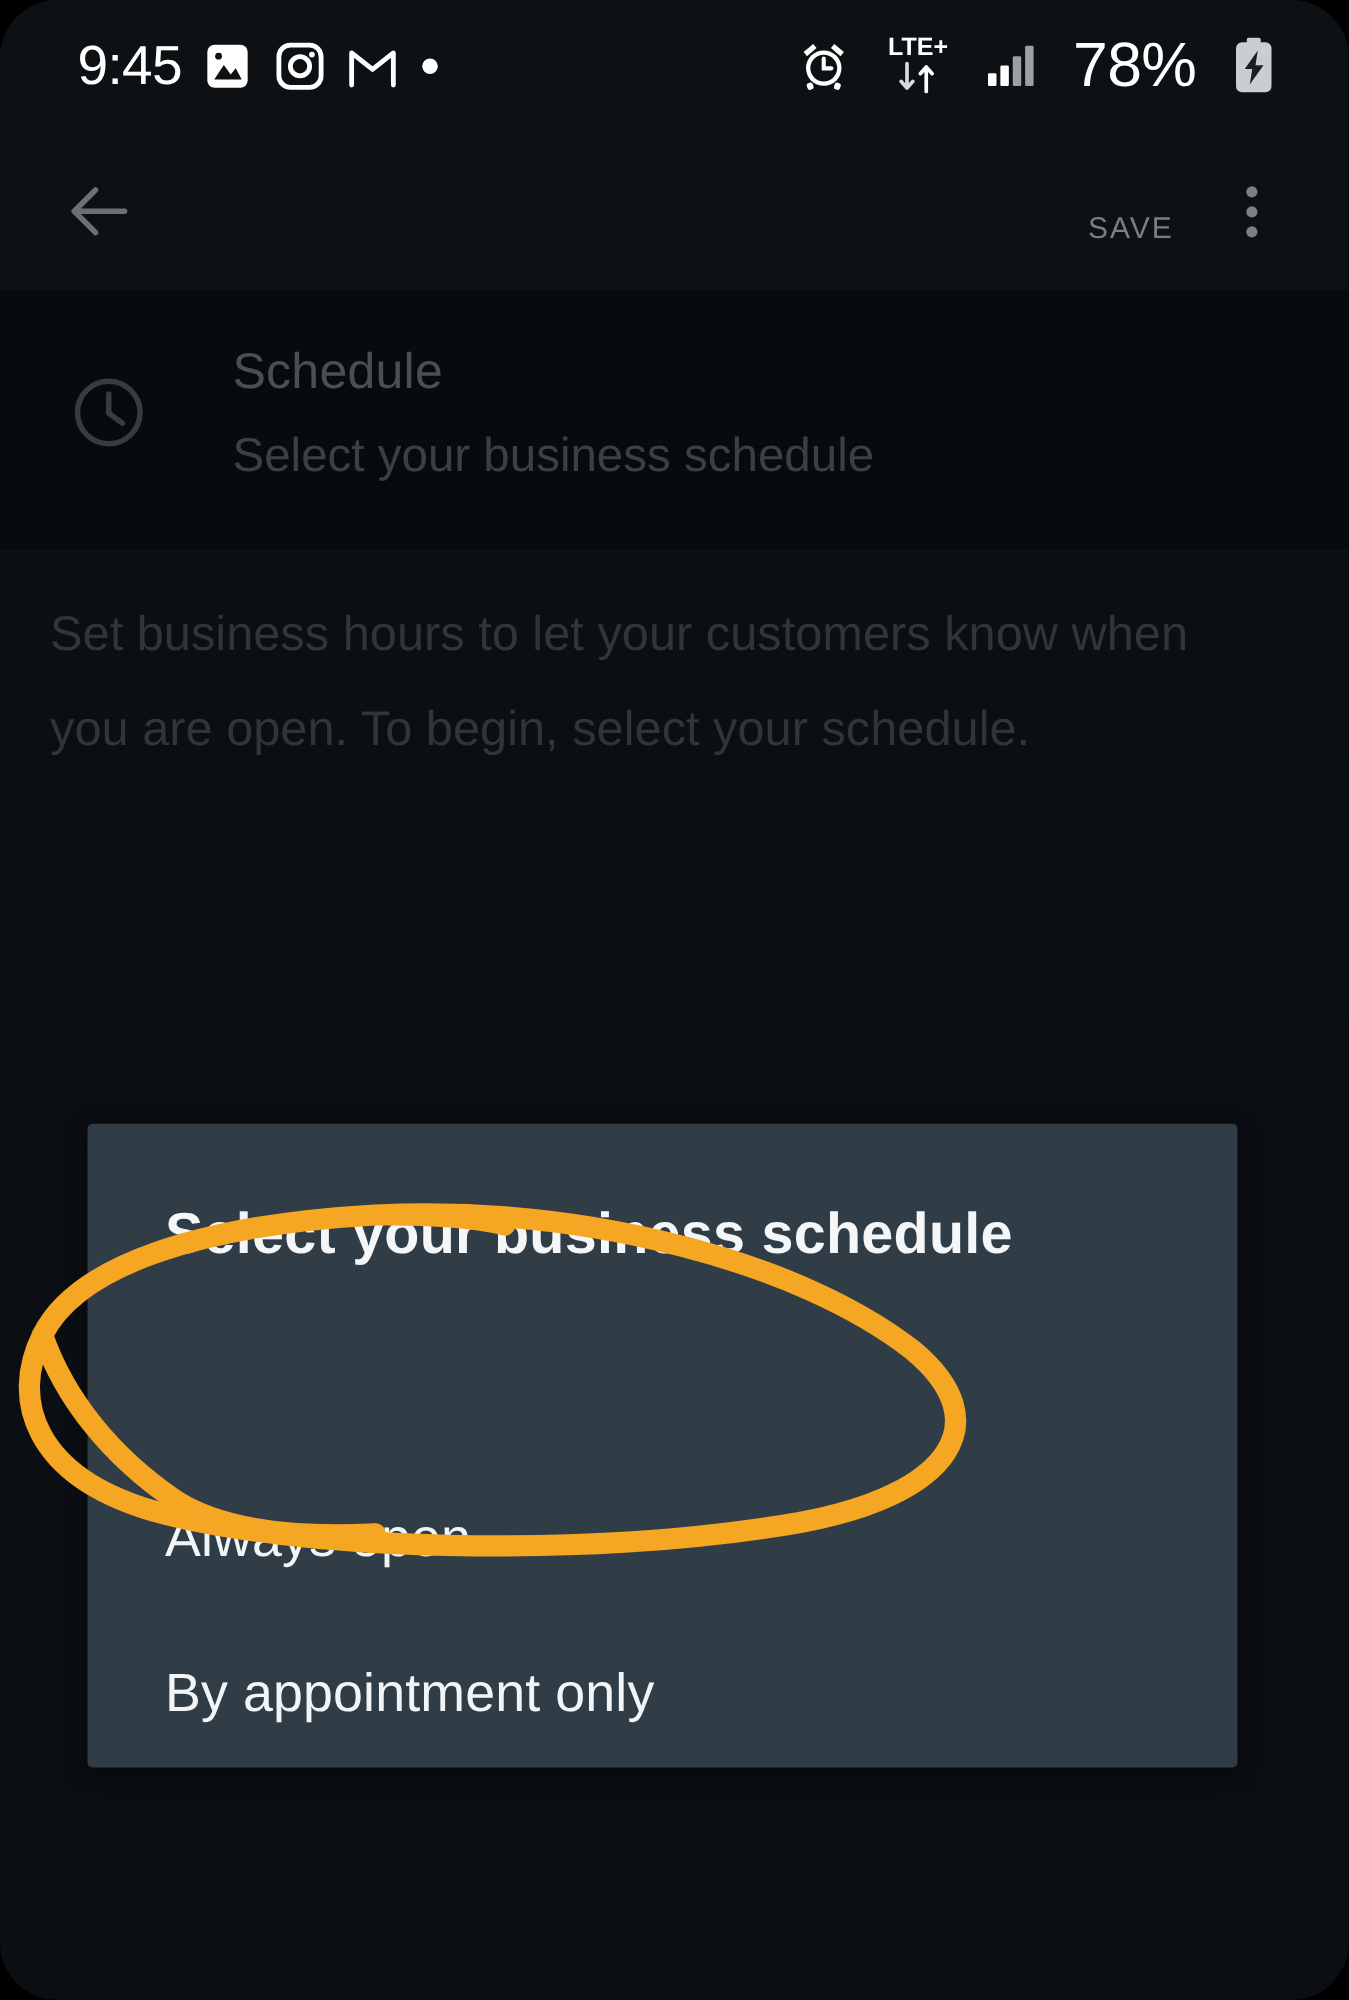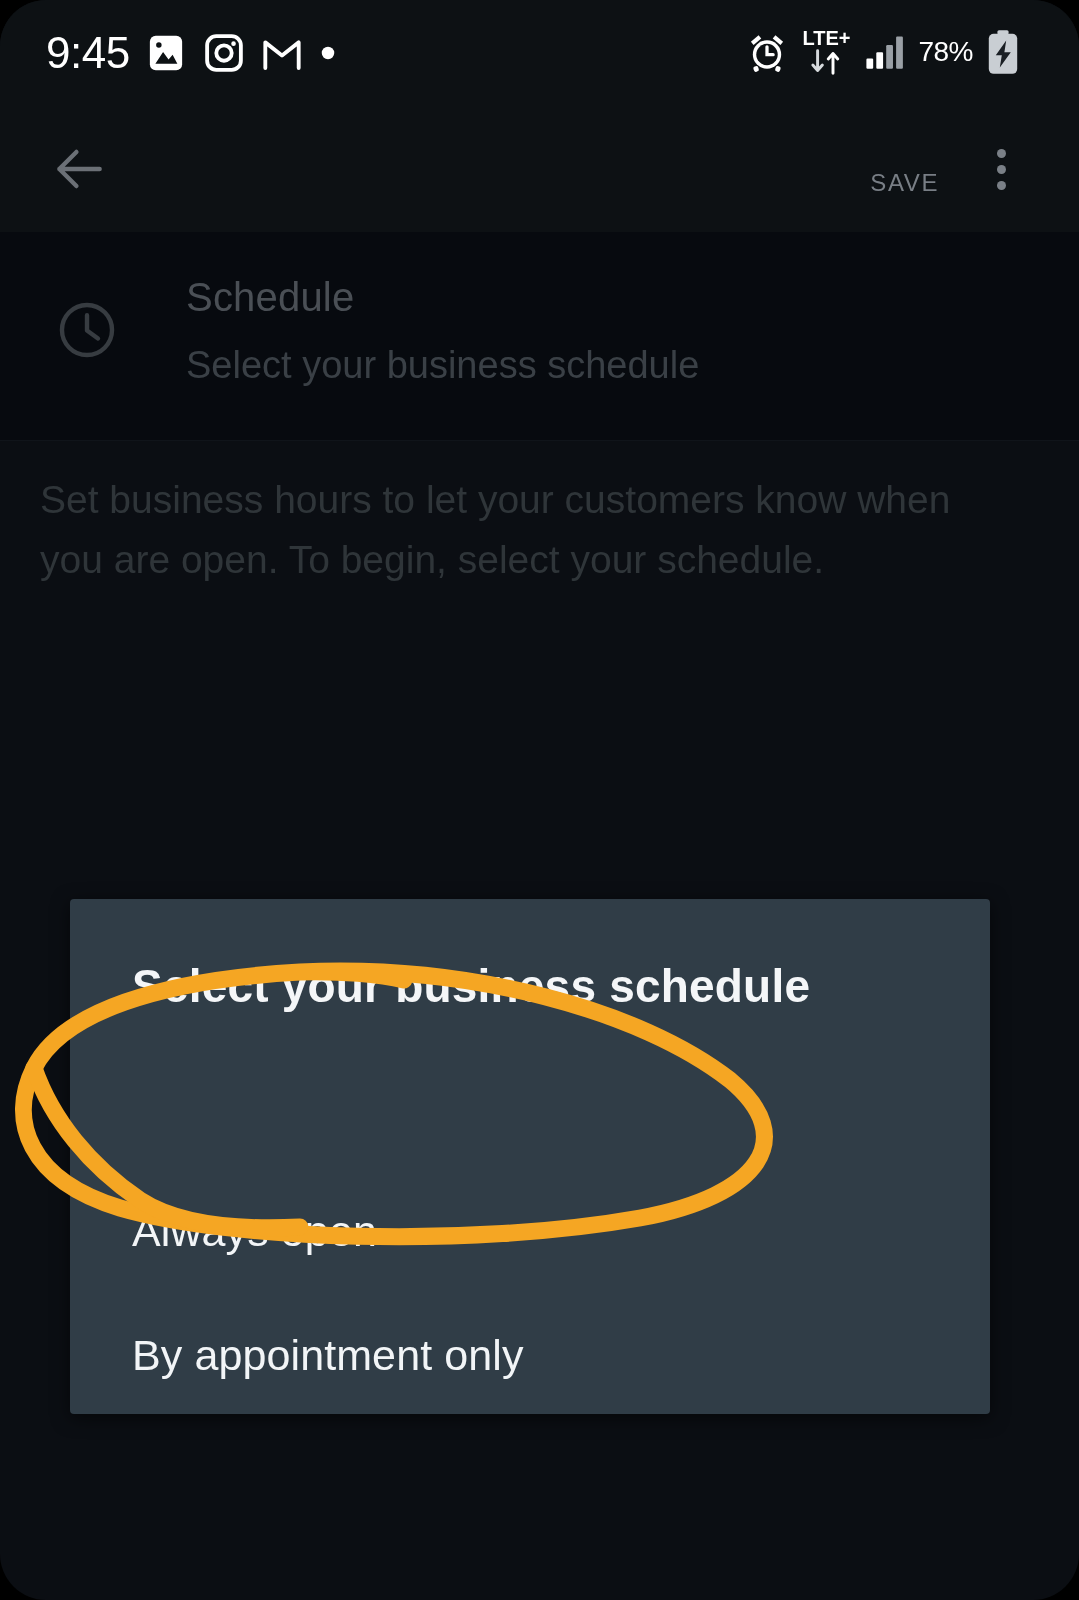--- a/index.html
+++ b/index.html
@@ -26,46 +26,46 @@
   
   #status-bar {
     position: absolute;
     left: 0; top: 0;
     width: 1079px;
     height: 106px;
     background: #0d1114;
   }
   #status-left {
     position: absolute;
-    left: 46px; top: 24px;
+    left: 62px; top: 24px;
     display: flex;
     align-items: center;
     gap: 14px;
     height: 58px;
   }
   #status-clock {
     color: #ffffff;
     font-size: 44px;
     font-weight: 400;
     letter-spacing: -0.5px;
     line-height: 1;
   }
   .status-ic { display: block; }
   #status-right {
     position: absolute;
     right: 58px; top: 22px;
     display: flex;
     align-items: center;
-    gap: 12px;
+    gap: 28px;
     height: 60px;
     text-align: center;
   }
   #battery-pct {
     color: #ffffff;
-    font-size: 28px;
+    font-size: 50px;
     font-weight: 400;
     line-height: 1;
     letter-spacing: -0.5px;
   }
   #lte-block {
     display: flex;
     flex-direction: column;
     align-items: center;
     line-height: 1;
   }
@@ -159,21 +159,21 @@
     background: #10141a;
   }
 
   
   #body-copy {
     position: absolute;
     left: 40px; top: 470px;
     width: 950px;
     color: #2f3539;
     font-size: 39px;
-    line-height: 60px;
+    line-height: 76px;
     font-weight: 400;
   }
 
   
   #dialog {
     position: absolute;
     left: 70px; top: 899px;
     width: 920px;
     height: 515px;
     background: #303d47;

